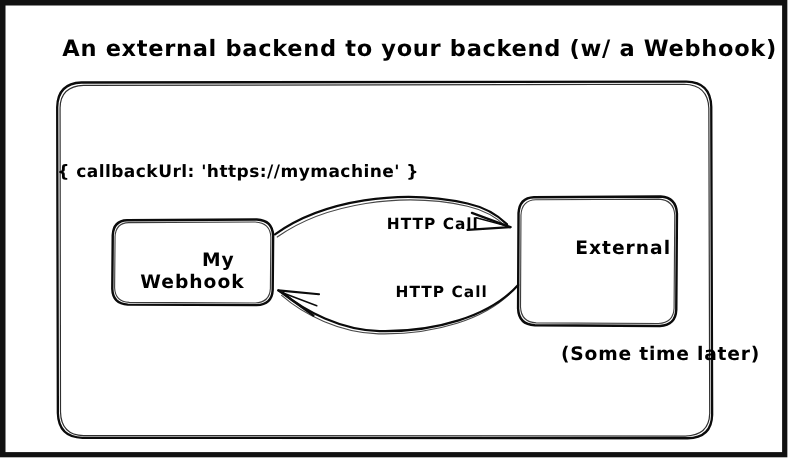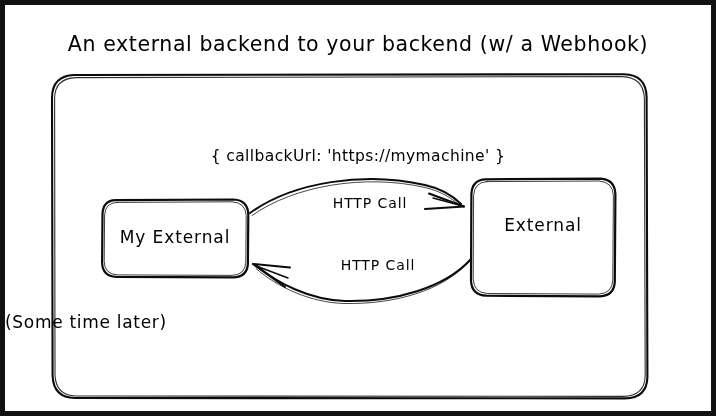--- a/index.html
+++ b/index.html
@@ -30,22 +30,23 @@
     stroke: #0b0b0b;
     stroke-linecap: round;
     stroke-linejoin: round;
   }
   .sketch-fill-white {
     fill: #ffffff;
   }
   .hand-text {
     font-family: "DejaVu Sans", sans-serif;
     fill: #0b0b0b;
-    font-weight: 400;
+    font-weight: 700;
     letter-spacing: 0.3px;
+    margin-left: 47px;
   }
   .title-text {
     font-size: 20.5px;
     letter-spacing: 0.6px;
   }
   .payload-text {
     font-size: 15.5px;
     letter-spacing: 0.4px;
   }
   .node-text {
@@ -102,37 +103,37 @@
       <path class="sketch-stroke" stroke-width="2.0" d="M 248,259 L 280,282"></path>
       <path class="sketch-stroke" stroke-width="1.4" d="M 250,260.5 L 283,273"></path>
     </g>
 
   </svg>
 
   <div style="position:absolute; left:0; top:27px; width:706px; text-align:center;">
     <span class="hand-text title-text">An external backend to your backend (w/ a Webhook)</span>
   </div>
 
-  <div style="position:absolute; left:0; top:141px; width:706px; text-align:center;">
+  <div style="position:absolute; left:0; top:141px; width:706px; text-align:left;">
     <span class="hand-text payload-text">{ callbackUrl: 'https://mymachine' }</span>
   </div>
 
   <div style="position:absolute; left:97px; top:222px; width:146px; text-align:center;">
-    <span class="hand-text node-text">My External</span>
+    <span class="hand-text node-text">My Webhook</span>
   </div>
 
   <div style="position:absolute; left:466px; top:208px; width:144px; text-align:center; line-height:25px;">
     <div><span class="hand-text node-text">External</span></div>
   </div>
 
   <div style="position:absolute; left:280px; top:188px; width:170px; text-align:center;">
     <span class="hand-text edge-text">HTTP Call</span>
   </div>
 
   <div style="position:absolute; left:288px; top:250px; width:170px; text-align:center;">
     <span class="hand-text edge-text">HTTP Call</span>
   </div>
 
-  <div style="position:absolute; left:0; top:307px; width:686px; text-align:left;">
+  <div style="position:absolute; left:0; top:307px; width:686px; text-align:right;">
     <span class="hand-text note-text">(Some time later)</span>
   </div>
 
 </div>
 
 </body></html>

